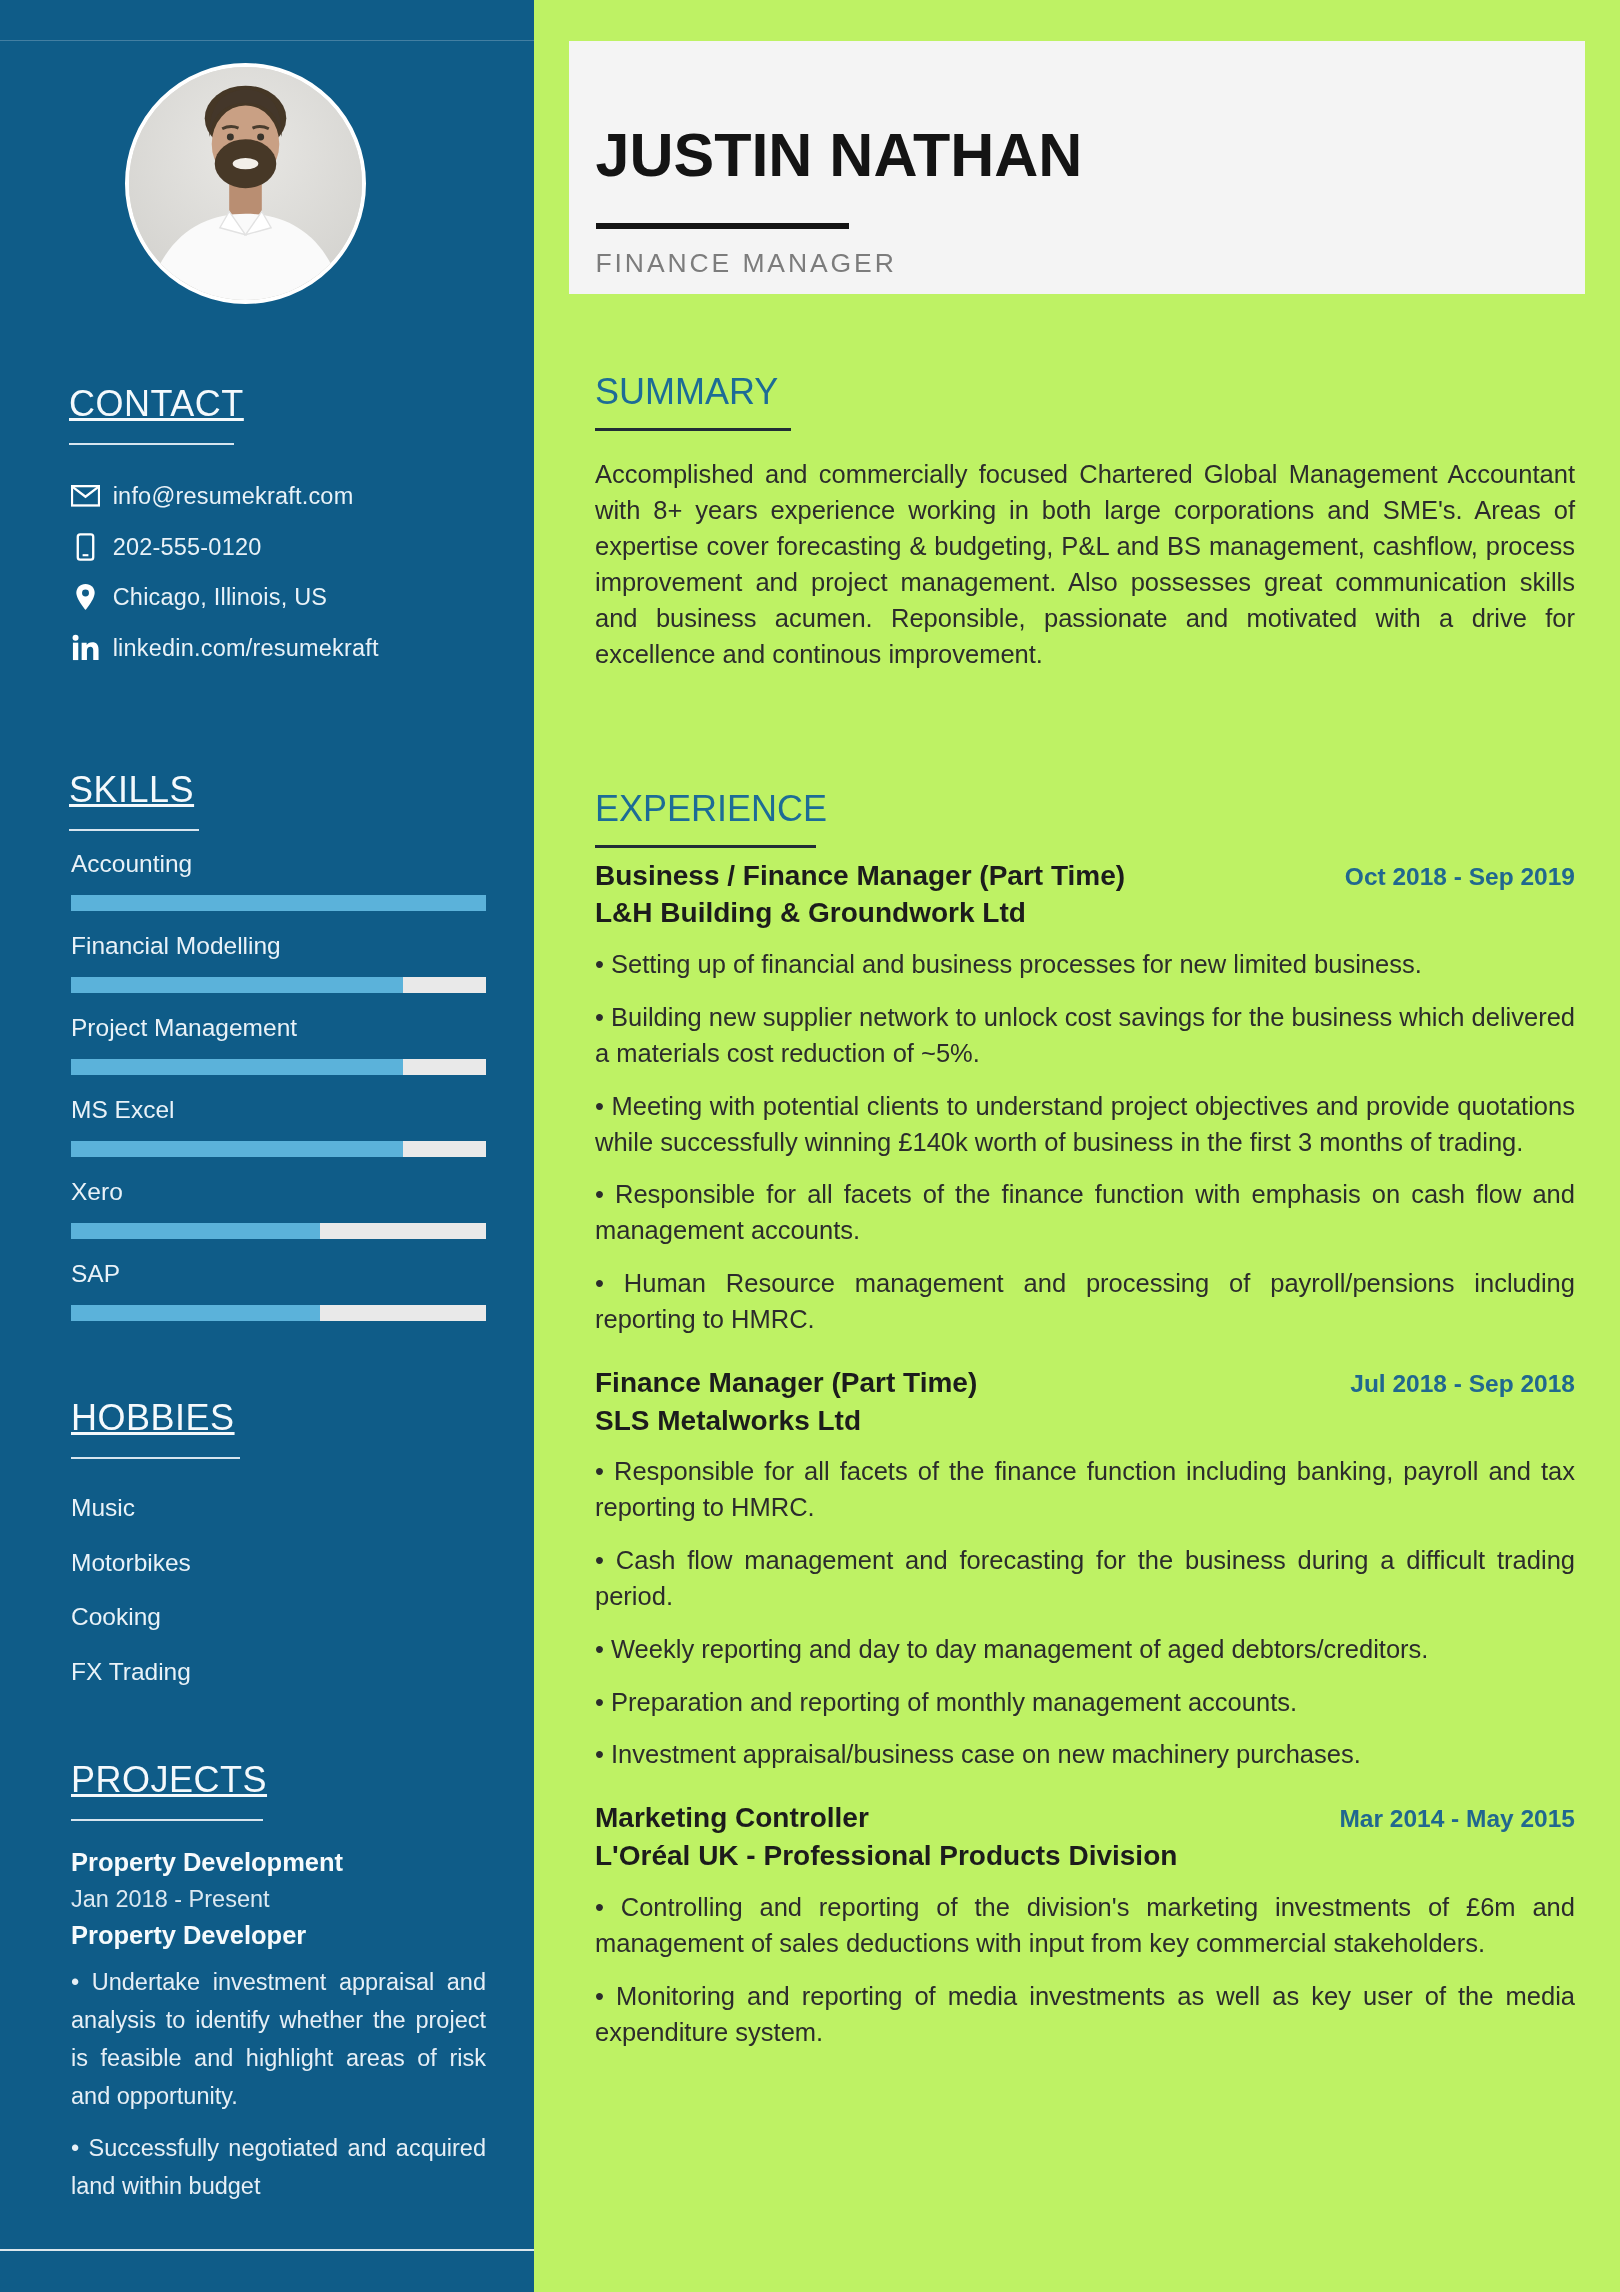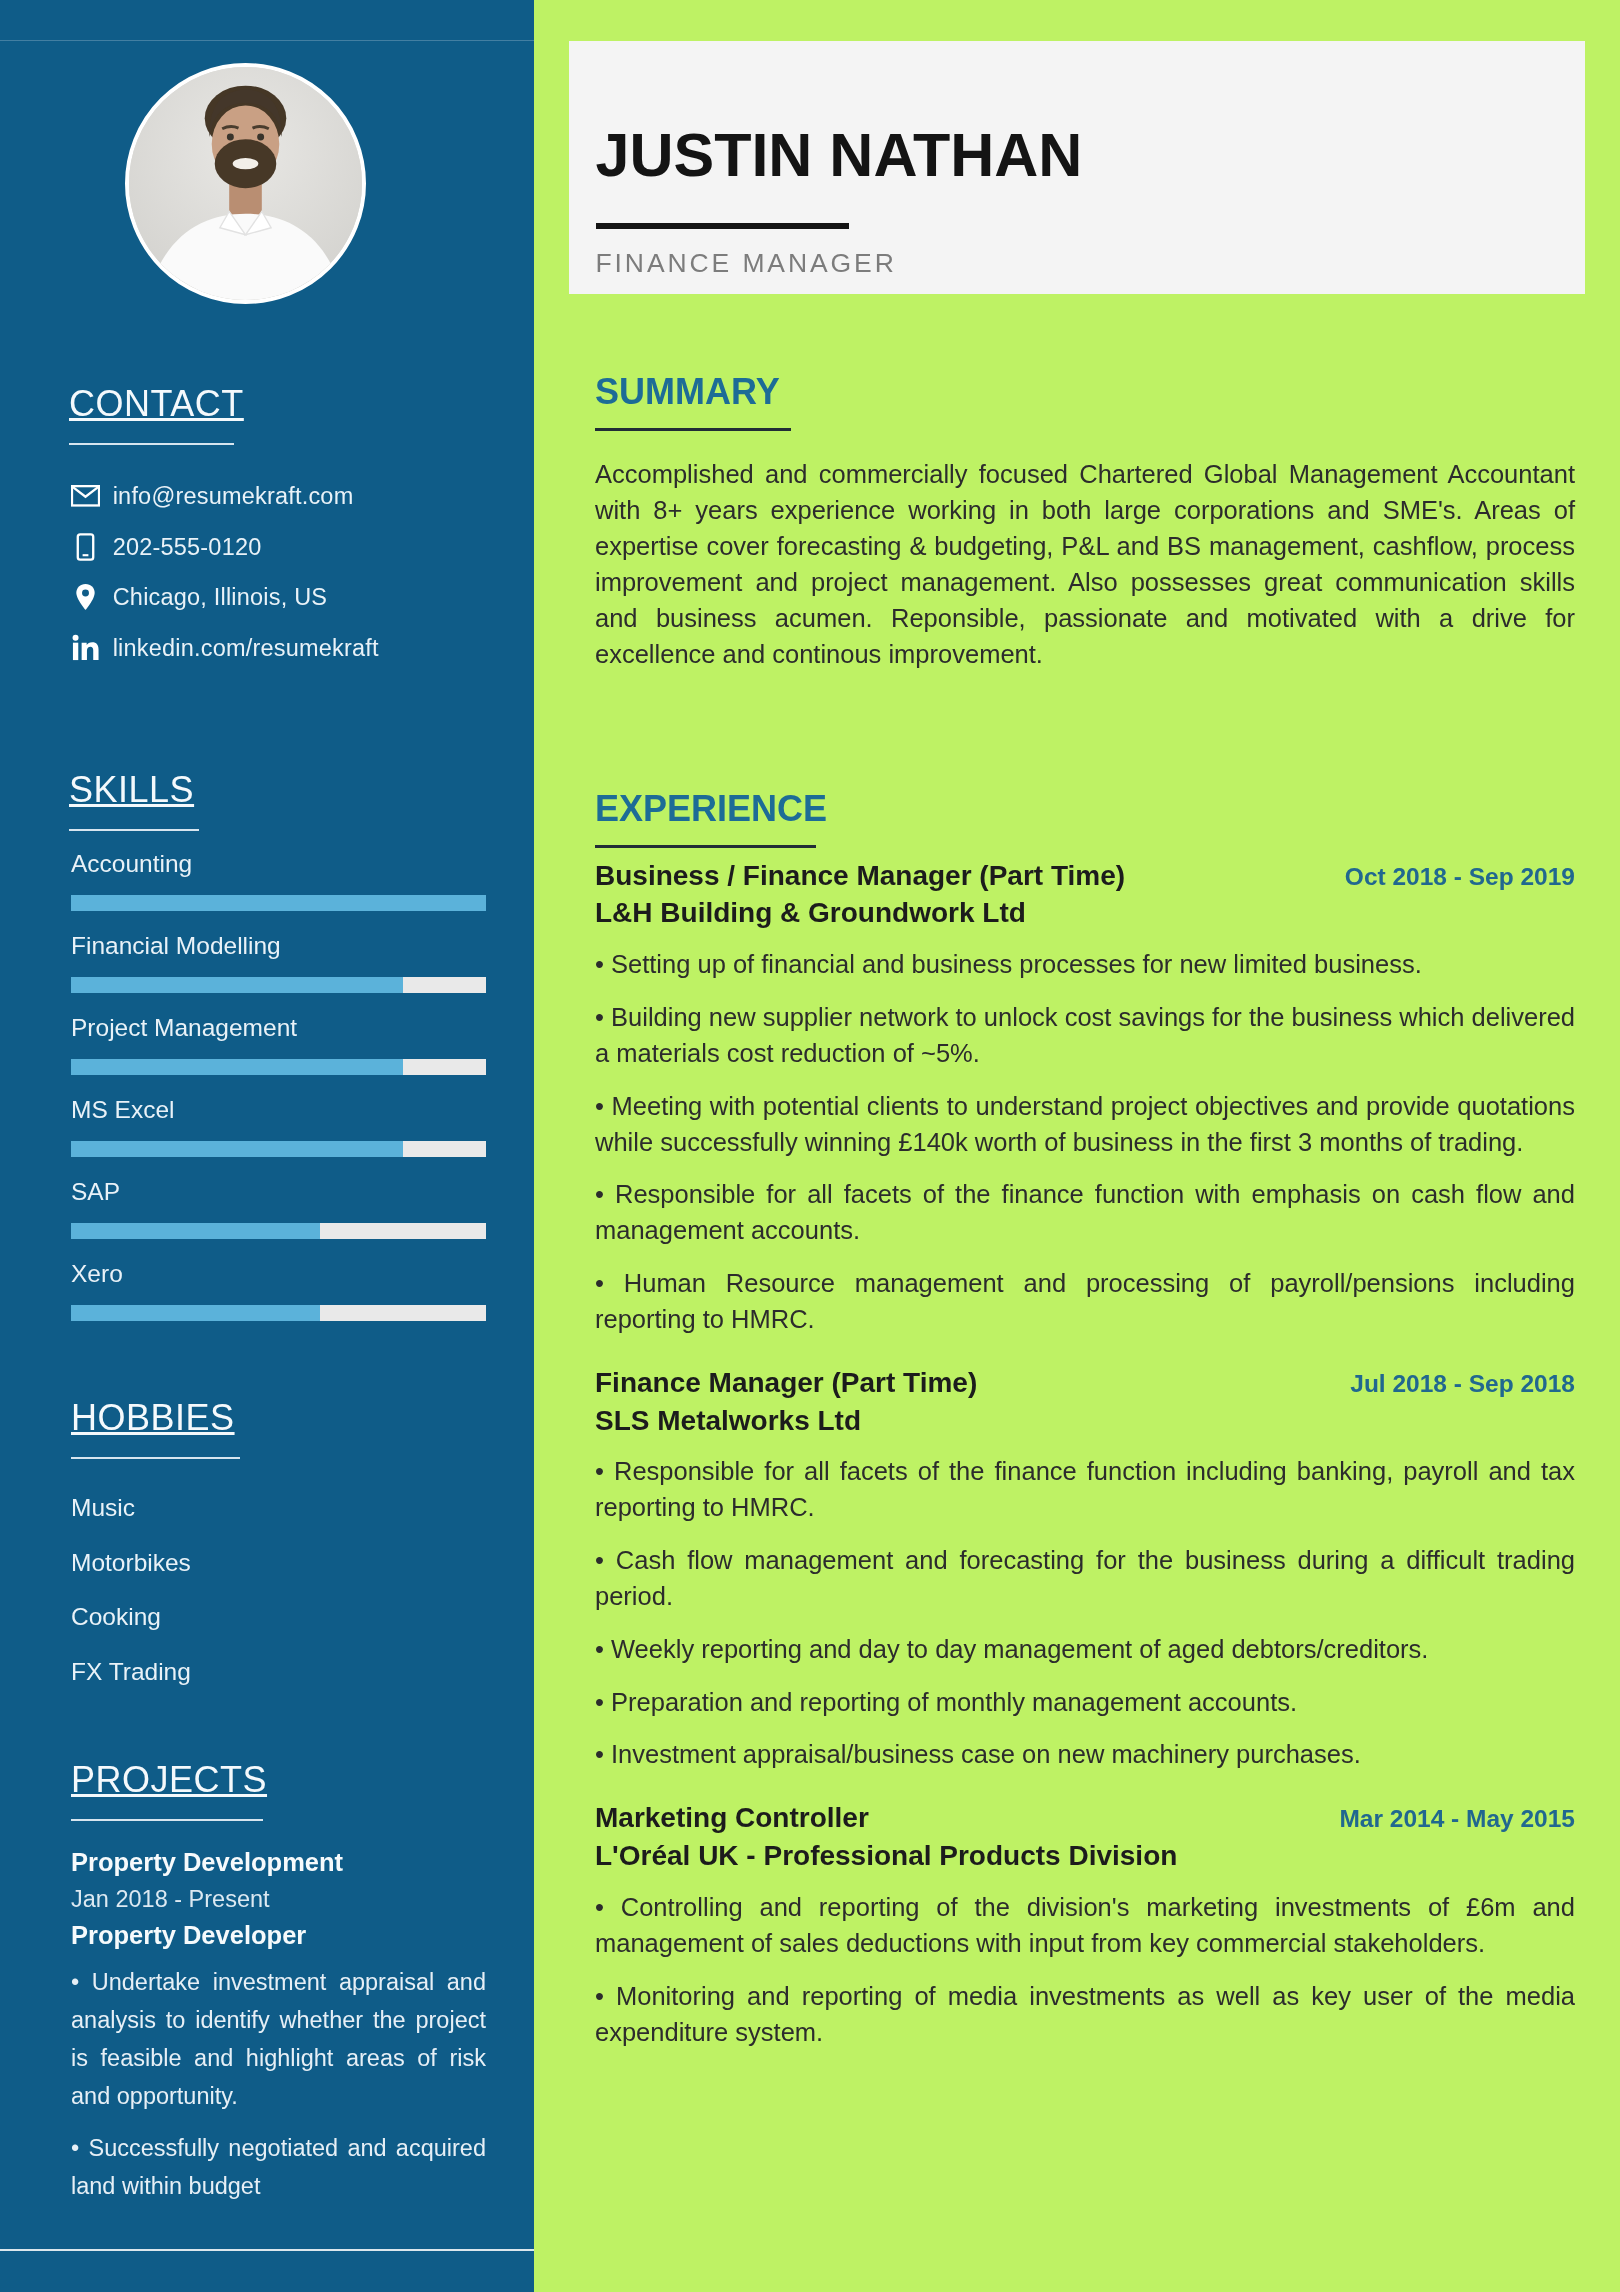--- a/index.html
+++ b/index.html
@@ -50,21 +50,21 @@
     position:absolute;left:26.5px;top:84px;font-size:61px;font-weight:600;color:#141414;
     line-height:61px;letter-spacing:0;
   }
   .name-underline{position:absolute;left:26.5px;top:182px;width:253px;height:5.9px;background:#141414;}
   .subtitle{
     position:absolute;left:26.5px;top:206px;font-size:26.5px;letter-spacing:2.9px;color:#7c7c7c;line-height:33px;
   }
   .sec{position:absolute;left:61px;width:980px;}
   .sec-summary{top:372px;}
   .sec-experience{top:789px;}
-  .main-heading{font-size:36px;font-weight:700;color:#1d6c96;line-height:39px;}
+  .main-heading{font-size:36px;font-weight:400;color:#1d6c96;line-height:39px;}
   .main-underline{height:2.9px;background:#222d36;margin-top:16.7px;}
   .summary-text{
     margin-top:25.5px;font-size:25.5px;line-height:36px;color:#2c2c2c;
     text-align:justify;text-align-last:left;
   }
   .job{margin-top:11px;}
   .job + .job{margin-top:29px;}
   .job-head{display:flex;justify-content:space-between;align-items:baseline;}
   .job-title{font-size:28px;font-weight:700;color:#1c1c1c;line-height:33px;}
   .job-date{font-size:24.5px;font-weight:600;color:#21688f;white-space:nowrap;}
@@ -174,27 +174,27 @@
           <div class="skill-fill" style="width: 80%;"></div>
         </div>
     </div>
     <div class="skill">
       <div class="skill-label">MS Excel</div>
       <div class="skill-bar">
           <div class="skill-fill" style="width: 80%;"></div>
         </div>
     </div>
     <div class="skill">
+      <div class="skill-label">Xero</div>
+      <div class="skill-bar">
+          <div class="skill-fill" style="width: 60%;"></div>
+        </div>
+    </div>
+    <div class="skill">
       <div class="skill-label">SAP</div>
-      <div class="skill-bar">
-          <div class="skill-fill" style="width: 60%;"></div>
-        </div>
-    </div>
-    <div class="skill">
-      <div class="skill-label">Xero</div>
       <div class="skill-bar">
           <div class="skill-fill" style="width: 60%;"></div>
         </div>
     </div>
   </div>
 
   <div class="hobbies">
     <div class="sb-heading">HOBBIES</div>
     <div class="sb-underline" style="width:169px;"></div>
     <div class="hobbies-list">

